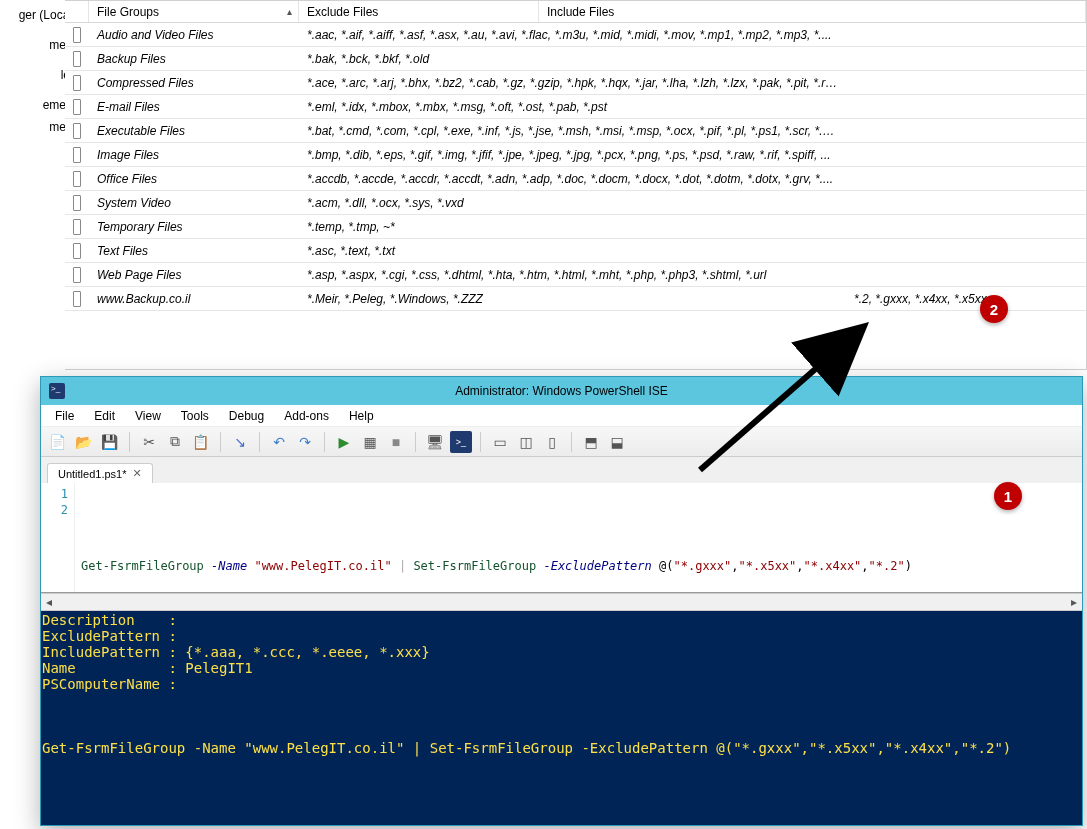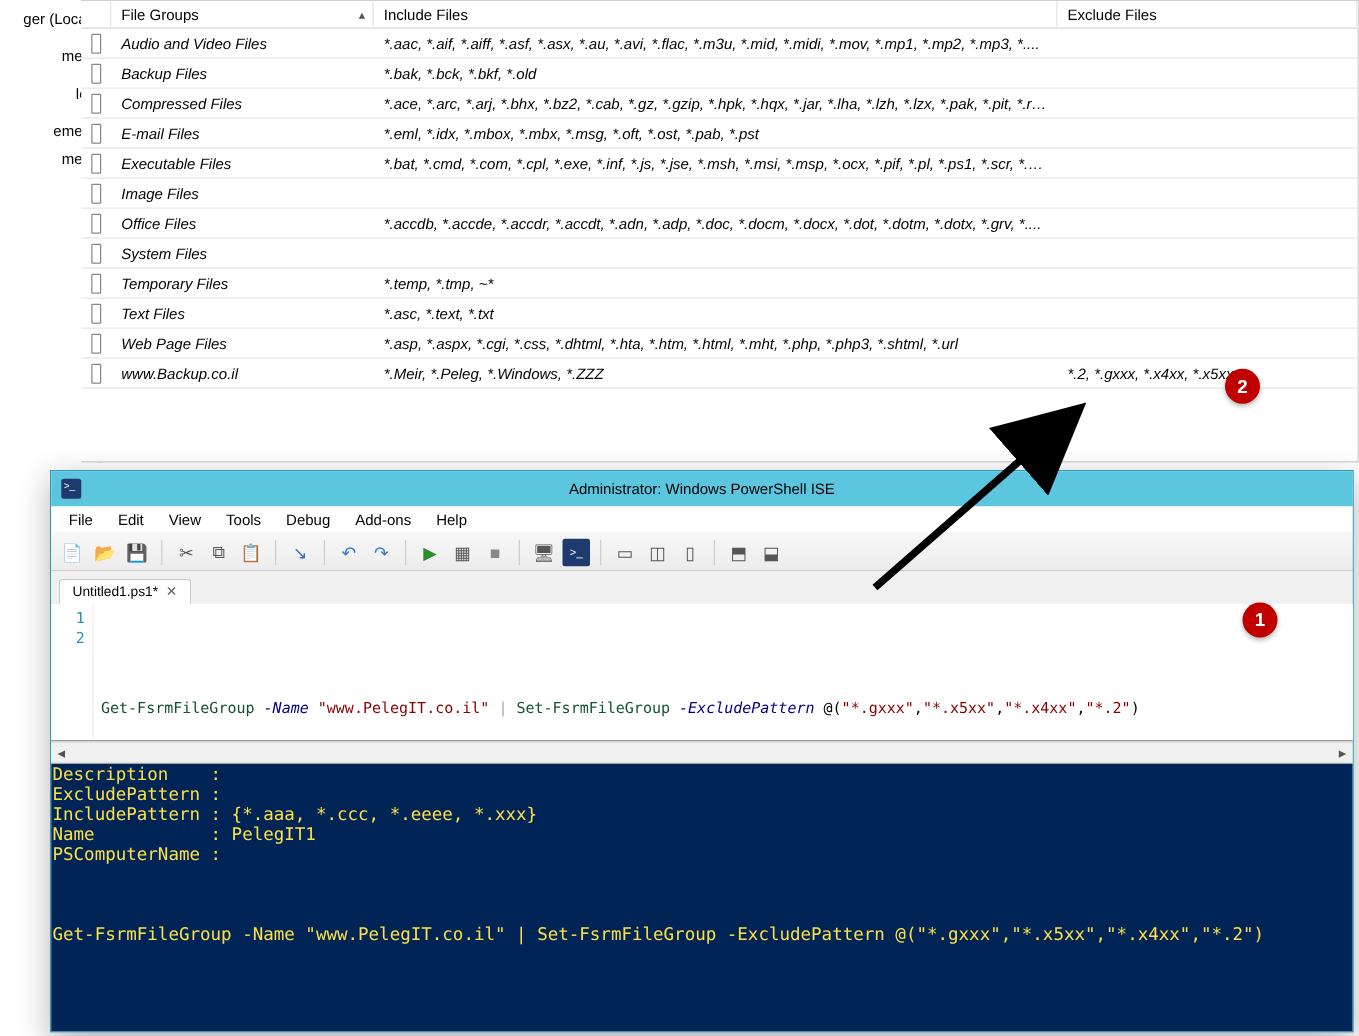--- a/index.html
+++ b/index.html
@@ -266,22 +266,22 @@
   <div>t</div>
 </div>
 
 <div class="grid-pane">
   <div class="grid-header">
     <div class="hcell col-icon"></div>
     <div class="hcell col-name">
       <span>File Groups</span>
       <span class="sort-arrow">▴</span>
     </div>
+    <div class="hcell col-exclude">Exclude Files</div>
     <div class="hcell col-include">Include Files</div>
-    <div class="hcell col-exclude">Exclude Files</div>
   </div>
   <div class="grid-body" id="grid-body">
       <div class="row">
         <div class="file-icon-cell">
           <div class="file-icon"></div>
         </div>
         <div class="cell-name">Audio and Video Files</div>
         <div class="cell-include">*.aac, *.aif, *.aiff, *.asf, *.asx, *.au, *.avi, *.flac, *.m3u, *.mid, *.midi, *.mov, *.mp1, *.mp2, *.mp3, *....</div>
         <div class="cell-exclude"></div>
       </div>
@@ -315,35 +315,37 @@
         </div>
         <div class="cell-name">Executable Files</div>
         <div class="cell-include">*.bat, *.cmd, *.com, *.cpl, *.exe, *.inf, *.js, *.jse, *.msh, *.msi, *.msp, *.ocx, *.pif, *.pl, *.ps1, *.scr, *.vb...</div>
         <div class="cell-exclude"></div>
       </div>
       <div class="row">
         <div class="file-icon-cell">
           <div class="file-icon"></div>
         </div>
         <div class="cell-name">Image Files</div>
+        <div class="cell-include">*.bmp, *.dib, *.eps, *.gif, *.img, *.jfif, *.jpe, *.jpeg, *.jpg, *.pcx, *.png, *.ps, *.psd, *.raw, *.rif, *.spiff, ...</div>
         <div class="cell-exclude"></div>
       </div>
       <div class="row">
         <div class="file-icon-cell">
           <div class="file-icon"></div>
         </div>
         <div class="cell-name">Office Files</div>
         <div class="cell-include">*.accdb, *.accde, *.accdr, *.accdt, *.adn, *.adp, *.doc, *.docm, *.docx, *.dot, *.dotm, *.dotx, *.grv, *....</div>
         <div class="cell-exclude"></div>
       </div>
       <div class="row">
         <div class="file-icon-cell">
           <div class="file-icon"></div>
         </div>
-        <div class="cell-name">System Files</div>
+        <div class="cell-name">System Video</div>
+        <div class="cell-include">*.acm, *.dll, *.ocx, *.sys, *.vxd</div>
         <div class="cell-exclude"></div>
       </div>
       <div class="row">
         <div class="file-icon-cell">
           <div class="file-icon"></div>
         </div>
         <div class="cell-name">Temporary Files</div>
         <div class="cell-include">*.temp, *.tmp, ~*</div>
         <div class="cell-exclude"></div>
       </div>

